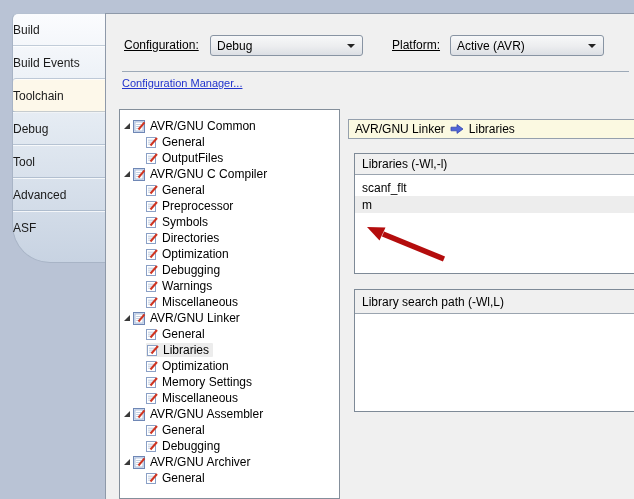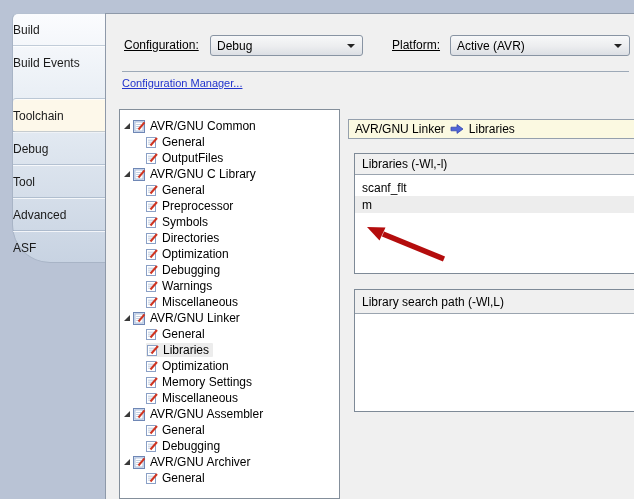--- a/index.html
+++ b/index.html
@@ -23,21 +23,20 @@
     font-size:12px;color:#1a1a1a;cursor:default;
   }
   .tab + .tab{
     border-top:1px solid rgba(255,255,255,.75);
     box-shadow:0 -1px 0 rgba(130,150,175,.45);
   }
   .tab.selected{
     background:#fdf8ea;
     border-radius:3px 0 0 3px;
     box-shadow:0 -1px 0 rgba(130,150,175,.45),0 1px 0 rgba(130,150,175,.35);
-    margin-top:20px;
   }
   
   .page{
     position:absolute;left:105px;top:13px;right:0;bottom:0;
     background:#f0f0f0;
     border-left:1px solid #8e99a9;border-top:1px solid #8e99a9;
     box-sizing:border-box;
   }
   .flabel{position:absolute;font-size:12px;white-space:nowrap;text-decoration:underline;}
   .combo{
@@ -109,21 +108,21 @@
 
 <div class="page">
 
   <span class="flabel" style="left:18px;top:24px;">Configuration:</span>
   <div class="combo" style="left:104px;top:21px;width:153px;">
     <span>Debug</span>
     <span class="arr"></span>
   </div>
 
   <span class="flabel" style="left:286px;top:24px;">Platform:</span>
-  <div class="combo" style="left:344px;top:21px;width:180px;text-align:right;">
+  <div class="combo" style="left:344px;top:21px;width:154px;text-align:right;">
     <span>Active (AVR)</span>
     <span class="arr"></span>
   </div>
 
   <div class="hsep"></div>
 
   <a class="cfg-link">Configuration Manager...</a>
 
   <div class="tree-panel">
       <div class="trow group">
@@ -157,21 +156,21 @@
       <div class="trow group">
         <svg class="exp" width="8" height="8" viewBox="0 0 8 8">
           <polygon points="7,1 7,7 1,7" fill="#3a3a3a"></polygon>
         </svg>
         <svg class="pp" width="13" height="13" viewBox="0 0 13 13">
           <rect x="0.5" y="0.5" width="11" height="12" fill="#dde7f6" stroke="#6f87b5"></rect>
           <rect x="2" y="2" width="8" height="9" fill="#fff" stroke="#9db1d2" stroke-width="0.8"></rect>
           <path d="M3.2 4.5h5M3.2 6.5h5M3.2 8.5h3.5" stroke="#b9c6db" stroke-width="0.9"></path>
           <path d="M5.5 9.5 L11.5 2.3" stroke="#cf3421" stroke-width="2"></path>
         </svg>
-        <span>AVR/GNU C Library</span>
+        <span>AVR/GNU C Compiler</span>
       </div>
       <div class="trow child">
         <svg class="pp" width="12" height="12" viewBox="0 0 12 12">
           <rect x="0.5" y="1.5" width="9" height="10" fill="#fff" stroke="#8aa0c6"></rect>
           <path d="M2 4.2h6M2 6.2h6M2 8.2h4" stroke="#b9c6db" stroke-width="0.9"></path>
           <path d="M4.5 9.5 L11 2" stroke="#cf3421" stroke-width="2"></path>
         </svg>
         <span>General</span>
       </div>
       <div class="trow child">

